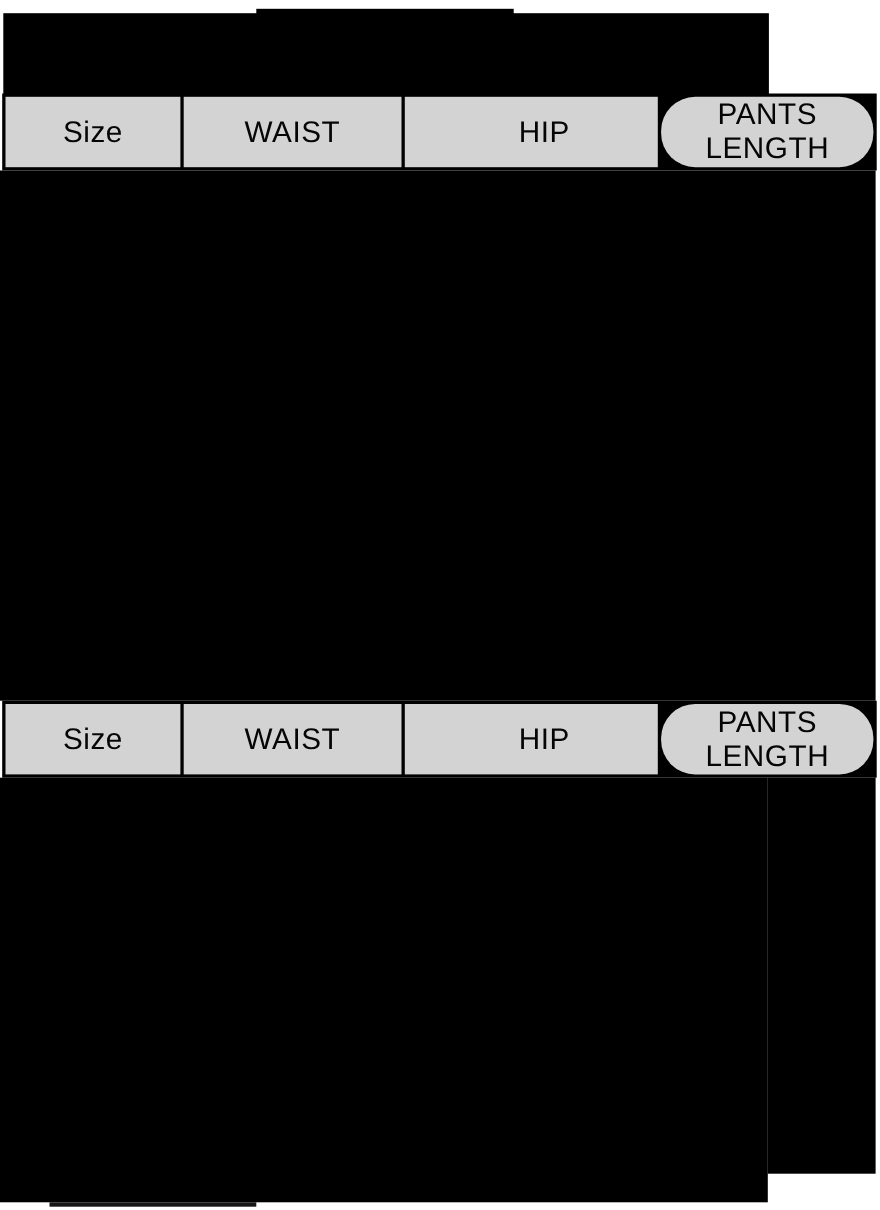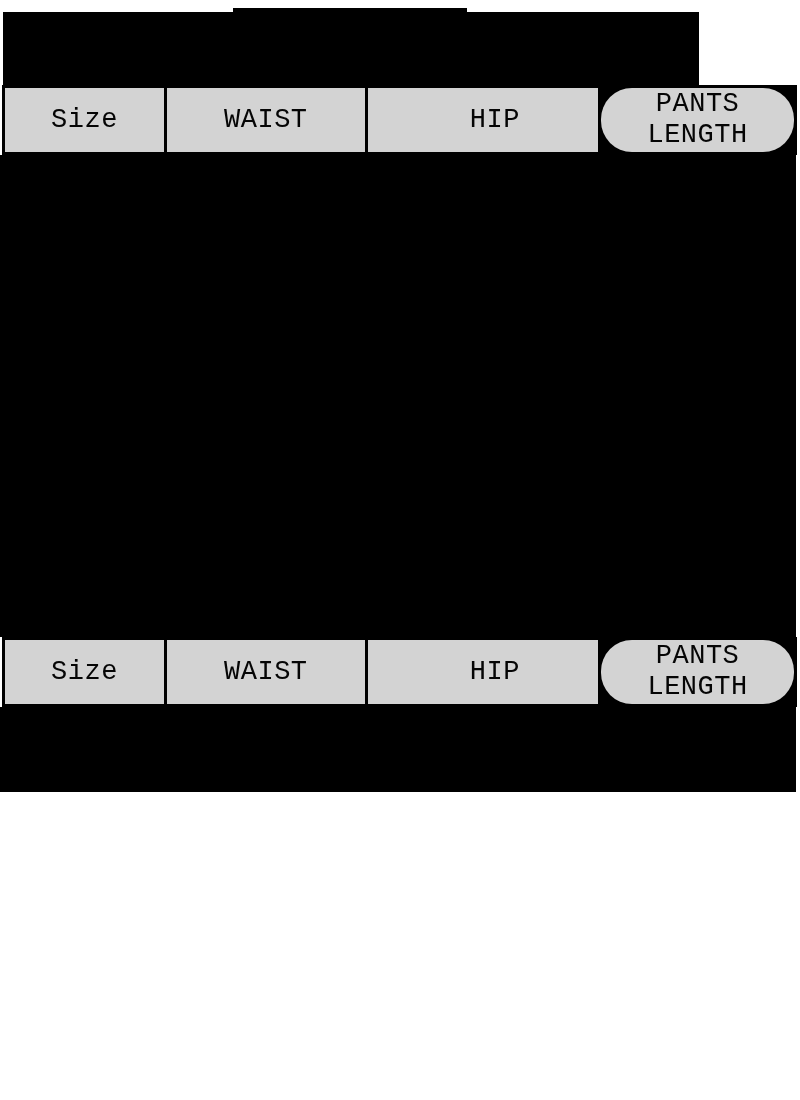--- a/index.html
+++ b/index.html
@@ -1,21 +1,21 @@
 <!DOCTYPE html>
 <html><head>
 <meta charset="utf-8">
 <style>
   html,body{margin:0;padding:0;background:#ffffff;}
   #canvas{
     position:relative;
-    width:800px;height:792px;
+    width:800px;height:1100px;
     background:#ffffff;
     overflow:hidden;
-    font-family:Liberation Mono, monospace;
+    font-family:Liberation Sans, sans-serif;
   }
   .abs{position:absolute;}
   .block{background:#000000;}
   .header-row{
     display:flex;
     background:#000000;      
     padding:3px;
     gap:3px;
     box-sizing:border-box;
   }

